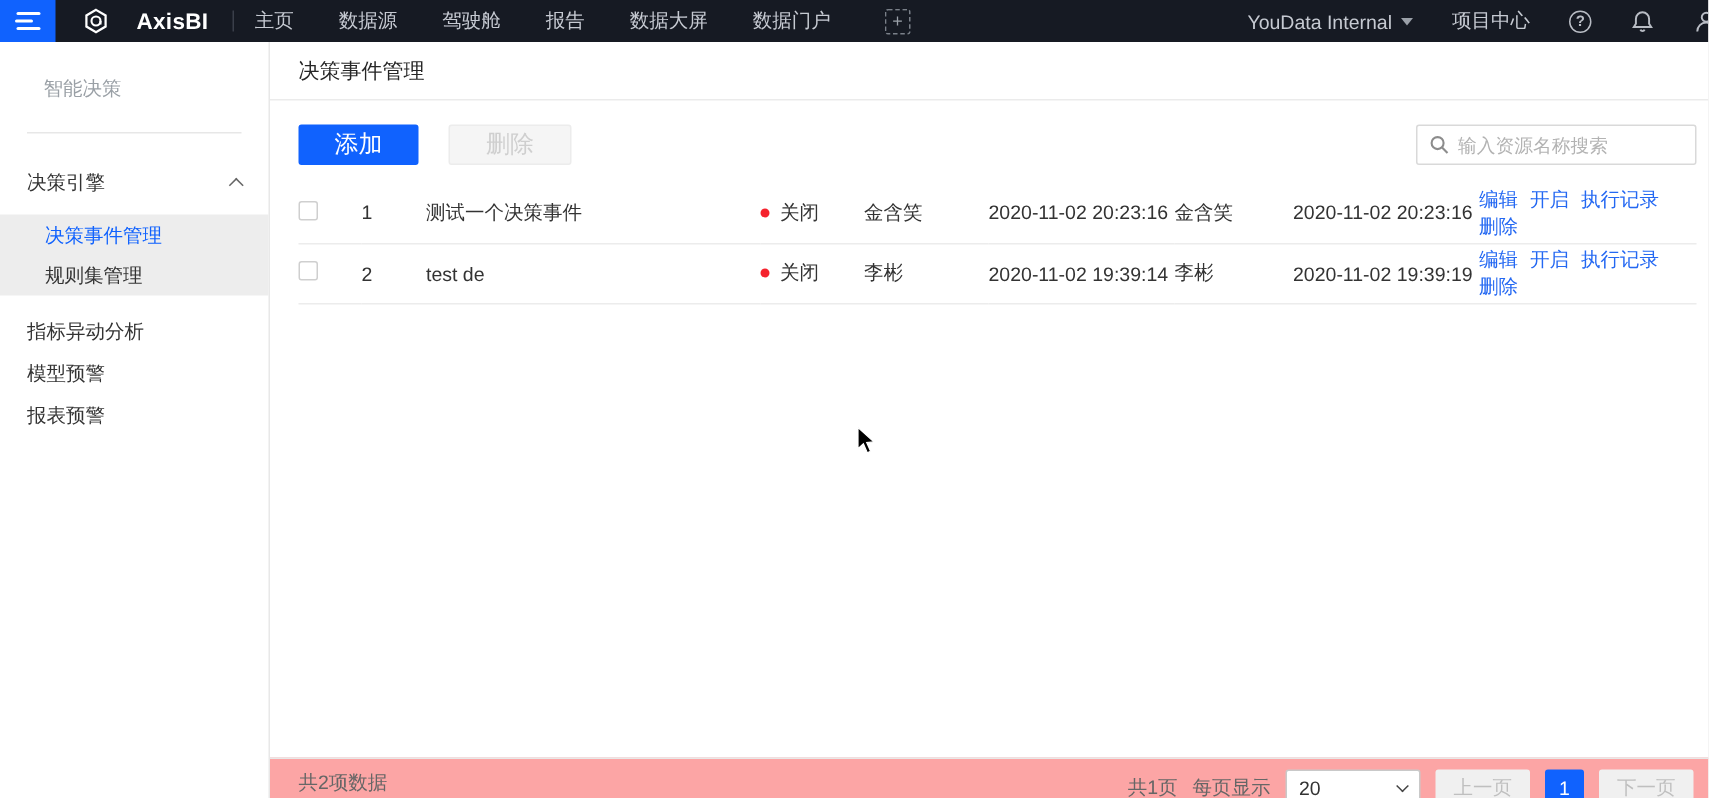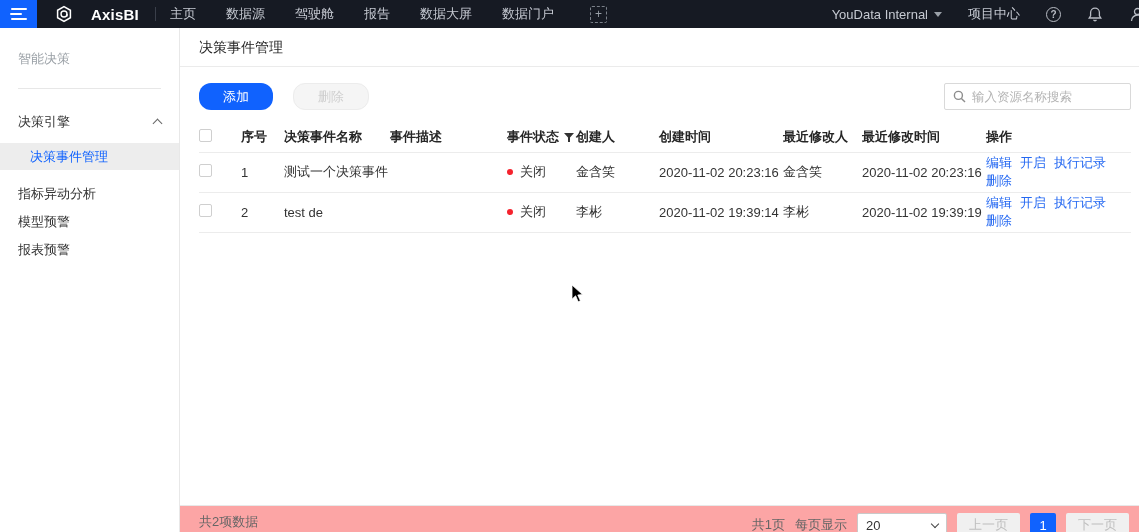--- a/index.html
+++ b/index.html
@@ -27,38 +27,38 @@
   .caret-down { width:0; height:0; border-left:4px solid transparent; border-right:4px solid transparent;
     border-top:5px solid #9aa0a8; }
   .icon-btn { display:flex; align-items:center; justify-content:center; cursor:pointer; }
   .help-circle { width:15px; height:15px; border:1.3px solid #b8bcc4; border-radius:50%; color:#b8bcc4;
     font-size:10px; display:flex; align-items:center; justify-content:center; font-weight:bold; }
   .user-cut { margin-right:-7px; }
 
   
   .sidebar { position:absolute; top:28px; left:0; width:180px; height:504px; background:#fff;
     border-right:1px solid #e8e8e8; font-size:13px; color:#333; }
-  .side-title { color:#9aa0a6; padding:22px 0 0 18px; }
+  .side-title { color:#9aa0a6; padding:22px 0 0 29px; }
   .side-divider { height:1px; background:#e7e7e7; margin:20px 18px 0 18px; }
   .side-group-header { display:flex; align-items:center; justify-content:space-between;
     padding:24px 18px 12px 18px; cursor:pointer; }
   .chev-up { width:7px; height:7px; border-left:1.5px solid #666; border-top:1.5px solid #666;
     transform:rotate(45deg); margin-top:3px; }
   .side-sub { background:#ededed; padding:0; }
   .side-sub-item { height:27px; line-height:27px; padding-left:30px; cursor:pointer; }
   .side-sub-item.selected { color:#1062fe; }
   .side-item { padding:15px 0 0 18px; height:28px; cursor:pointer; }
 
   
   .main { position:absolute; top:28px; left:180px; width:959px; height:504px; background:#fff; }
   .page-title-bar { height:39px; line-height:39px; padding-left:19px; font-size:14px; color:#262626;
     border-bottom:1px solid #ebebeb; }
   .content { padding:0 8px 0 19px; }
   .toolbar { display:flex; align-items:center; margin-top:16px; }
-  .btn { height:27px; border-radius:12px; font-size:13px; padding:0 24px; cursor:pointer; border:none; }
+  .btn { height:27px; border-radius:2px; font-size:16px; padding:0 24px; cursor:pointer; border:none; }
   .btn-primary { background:#1062fe; color:#fff; }
   .btn-disabled { background:#f5f5f5; color:#cfcfcf; border:1px solid #ececec; margin-left:20px; cursor:not-allowed; }
   .search-box { margin-left:auto; width:187px; height:27px; border:1px solid #d9d9d9; border-radius:2px;
     display:flex; align-items:center; padding:0 8px; background:#fff; }
   .search-box input { border:none; outline:none; width:100%; font-size:12.5px; color:#333; margin-left:6px;
     font-family:inherit; }
   .search-box input::placeholder { color:#b3b3b3; }
 
   table.grid { border-collapse:collapse; width:932px; margin-top:12px; table-layout:fixed; font-size:13px; color:#333; }
   table.grid th { font-weight:600; color:#262626; text-align:left; height:30px; vertical-align:middle; }
@@ -144,20 +144,21 @@
 
   <div class="sidebar">
     <div class="side-title">智能决策</div>
     <div class="side-divider"></div>
     <div class="side-group-header">
       <span>决策引擎</span>
       <span class="chev-up"></span>
     </div>
     <div class="side-sub">
       <div class="side-sub-item selected">决策事件管理</div>
+      <div class="side-sub-item">规则集管理</div>
     </div>
     <div class="side-item">指标异动分析</div>
     <div class="side-item">模型预警</div>
     <div class="side-item">报表预警</div>
   </div>
 
   <div class="main">
     <div class="page-title-bar">决策事件管理</div>
 
     <div class="content">
@@ -182,34 +183,20 @@
             <col style="width:106px">
             <col style="width:117px">
           <col style="width:69px">
             <col style="width:83px">
             <col style="width:124px">
             <col style="width:79px">
           <col style="width:124px">
             <col style="width:145px">
         </colgroup>
         <tbody>
-            <tr>
-          <th><span class="cb"></span></th>
-          <th>序号</th>
-          <th>决策事件名称</th>
-          <th>事件描述</th>
-          <th><span>事件状态</span><span class="funnel"><svg width="10" height="9" viewBox="0 0 10 9">
-                    <path d="M0 0 H10 L6 4.5 V9 H4 V4.5 Z" fill="#333"></path>
-                  </svg></span></th>
-          <th>创建人</th>
-          <th>创建时间</th>
-          <th>最近修改人</th>
-          <th>最近修改时间</th>
-          <th>操作</th>
-        </tr>
         <tr>
           <td><span class="cb"></span></td>
           <td>1</td>
           <td>测试一个决策事件</td>
           <td></td>
           <td>
                 <span class="status">
                   <span class="dot"></span>
                   <span>关闭</span>
                 </span>

